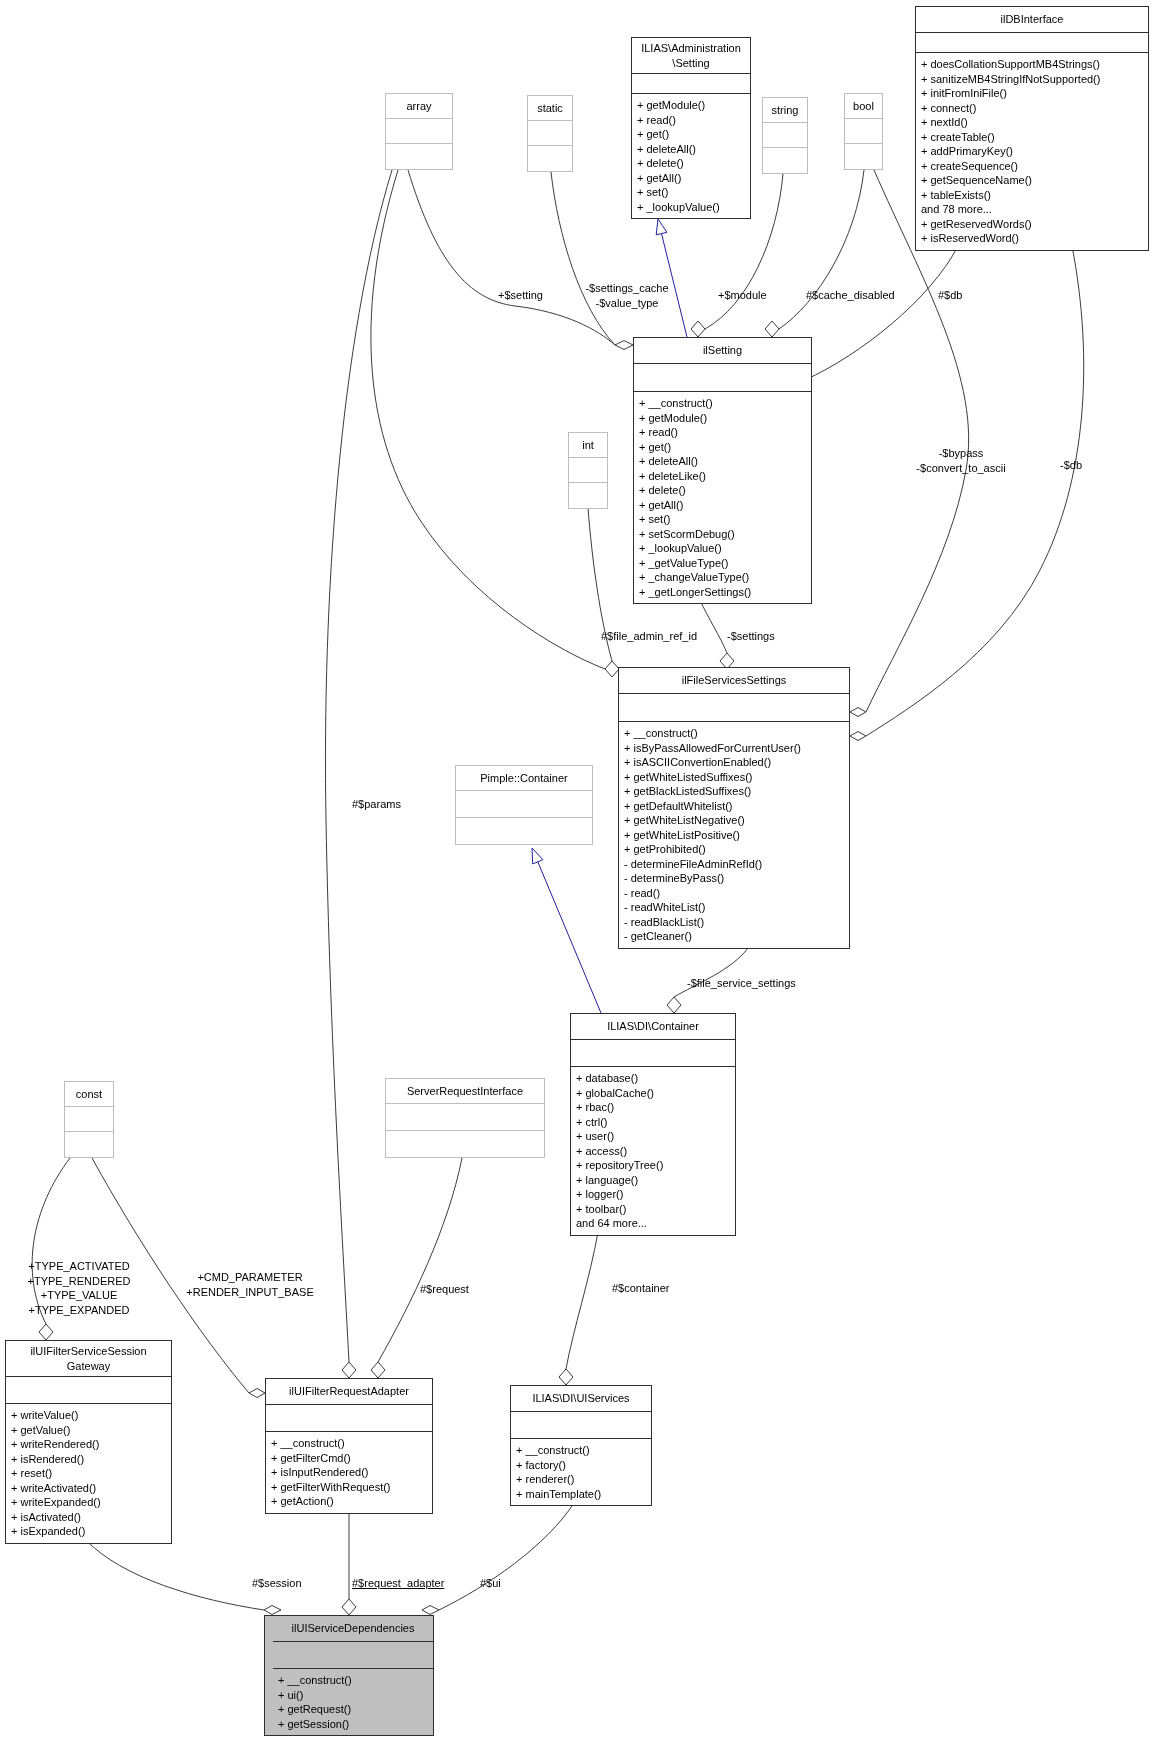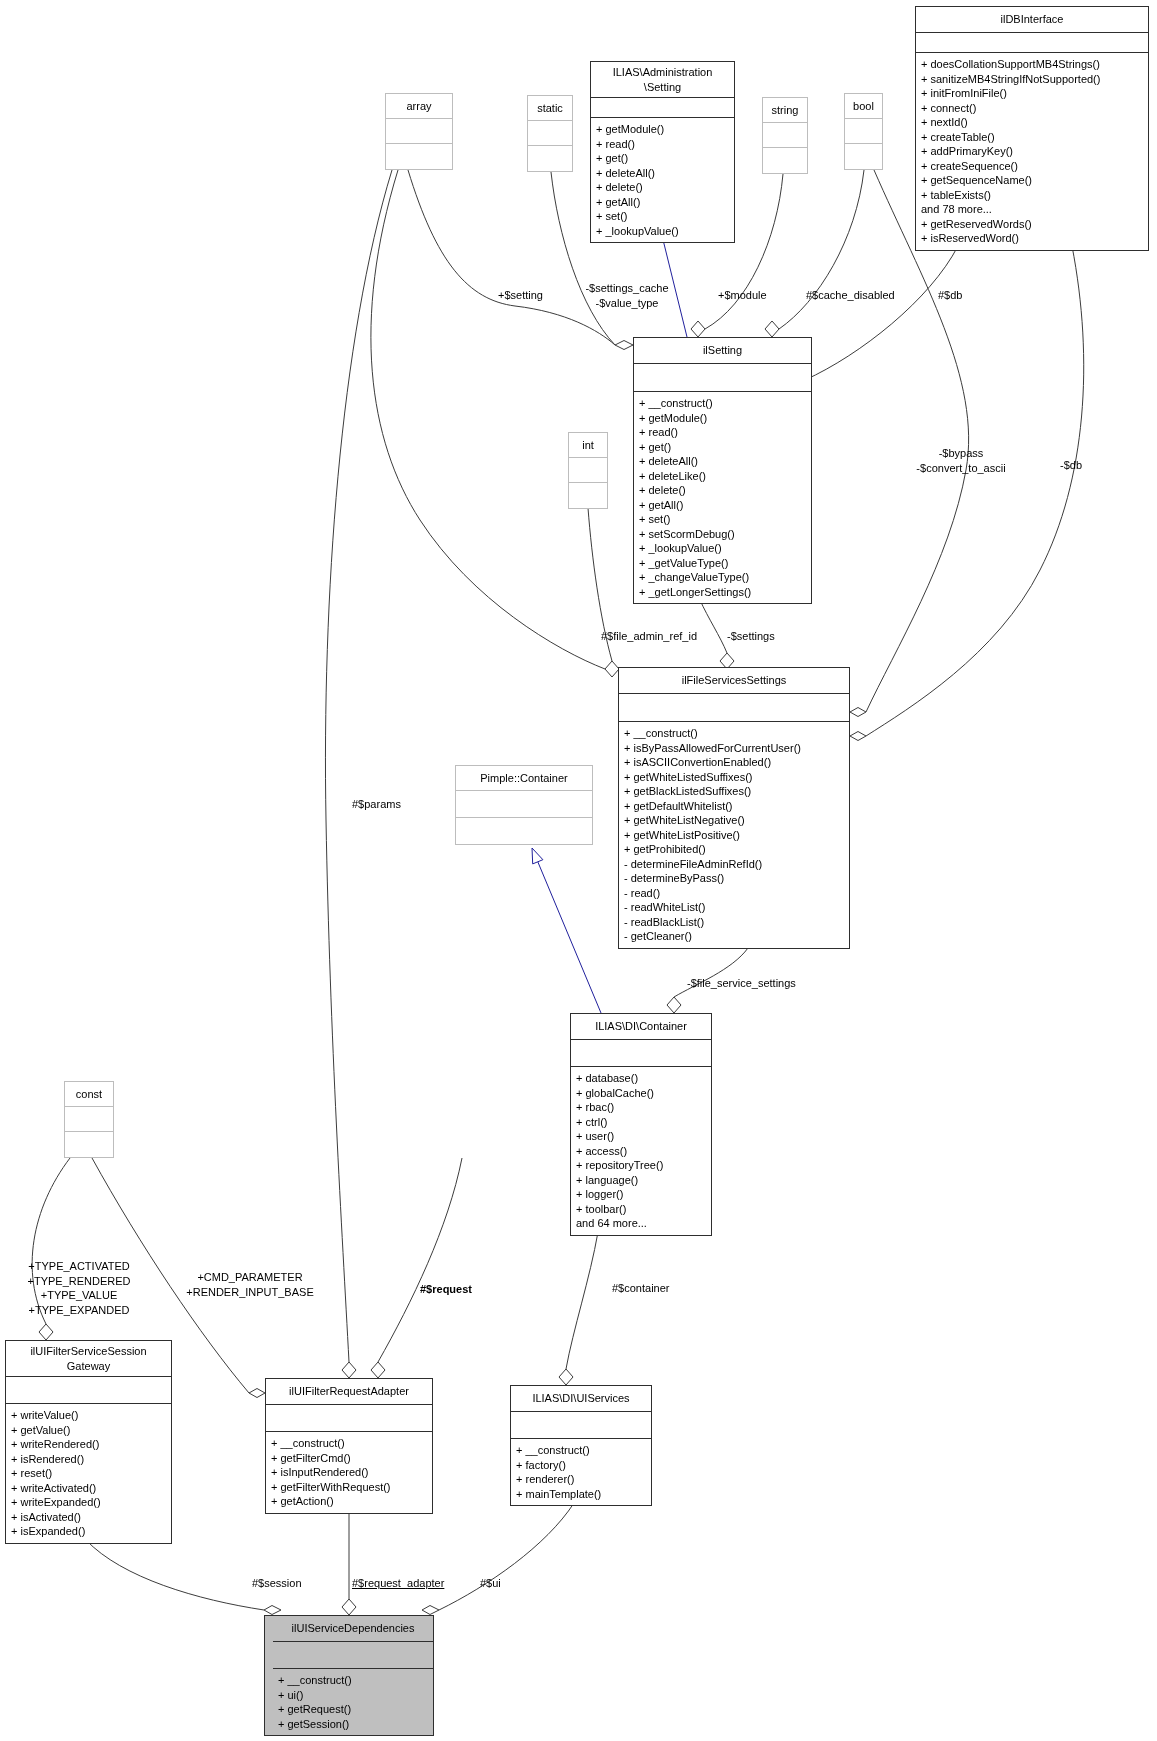--- a/index.html
+++ b/index.html
@@ -105,22 +105,27 @@
   <div class="box tb" style="left:64px;top:1081px;width:50px;">
     <div class="bt">const</div>
     <div class="ba" style="height:24px"></div>
     <div class="ba nb" style="height:25px"></div>
   </div>
   <div class="box tb" style="left:455px;top:765px;width:138px;">
     <div class="bt">Pimple::Container</div>
     <div class="ba" style="height:26px"></div>
     <div class="ba nb" style="height:26px"></div>
   </div>
-
-  <div class="box" style="left:590px;top:37px;width:145px;margin-top:24px;">
+  <div class="box tb" style="left:385px;top:1078px;width:160px;">
+    <div class="bt">ServerRequestInterface</div>
+    <div class="ba" style="height:26px"></div>
+    <div class="ba nb" style="height:26px"></div>
+  </div>
+
+  <div class="box" style="left:631px;top:37px;width:120px;">
     <div class="bt h2">ILIAS\Administration
 \Setting</div>
     <div class="ba" style="height:19px"></div>
     <div class="bm">
         <div class="m-line">+ getModule()</div>
         <div class="m-line">+ read()</div>
         <div class="m-line">+ get()</div>
         <div class="m-line">+ deleteAll()</div>
         <div class="m-line">+ delete()</div>
         <div class="m-line">+ getAll()</div>
@@ -185,21 +190,21 @@
         <div class="m-line">+ getProhibited()</div>
         <div class="m-line">- determineFileAdminRefId()</div>
         <div class="m-line">- determineByPass()</div>
         <div class="m-line">- read()</div>
         <div class="m-line">- readWhiteList()</div>
         <div class="m-line">- readBlackList()</div>
         <div class="m-line">- getCleaner()</div>
       </div>
   </div>
 
-  <div class="box" style="left:570px;top:1013px;width:142px;">
+  <div class="box" style="left:570px;top:1013px;width:166px;">
     <div class="bt h1">ILIAS\DI\Container</div>
     <div class="ba" style="height:26px"></div>
     <div class="bm">
         <div class="m-line">+ database()</div>
         <div class="m-line">+ globalCache()</div>
         <div class="m-line">+ rbac()</div>
         <div class="m-line">+ ctrl()</div>
         <div class="m-line">+ user()</div>
         <div class="m-line">+ access()</div>
         <div class="m-line">+ repositoryTree()</div>
@@ -273,19 +278,19 @@
   <div class="el" style="left:601px;top:629px;">#$file_admin_ref_id</div>
   <div class="el" style="left:727px;top:629px;">-$settings</div>
   <div class="el" style="left:352px;top:797px;">#$params</div>
   <div class="el" style="left:687px;top:976px;">-$file_service_settings</div>
   <div class="el c" style="left:8px;top:1259px;width:142px;">+TYPE_ACTIVATED
 +TYPE_RENDERED
 +TYPE_VALUE
 +TYPE_EXPANDED</div>
   <div class="el c" style="left:166px;top:1270px;width:168px;">+CMD_PARAMETER
 +RENDER_INPUT_BASE</div>
-  <div class="el" style="left:420px;top:1282px;font-weight:bold;">#$request</div>
+  <div class="el" style="left:420px;top:1282px;">#$request</div>
   <div class="el" style="left:612px;top:1281px;">#$container</div>
   <div class="el" style="left:252px;top:1576px;">#$session</div>
   <div class="el" style="left:352px;top:1576px;text-decoration:underline;">#$request_adapter</div>
   <div class="el" style="left:480px;top:1576px;">#$ui</div>
 
 </div>
 
 </body></html>

